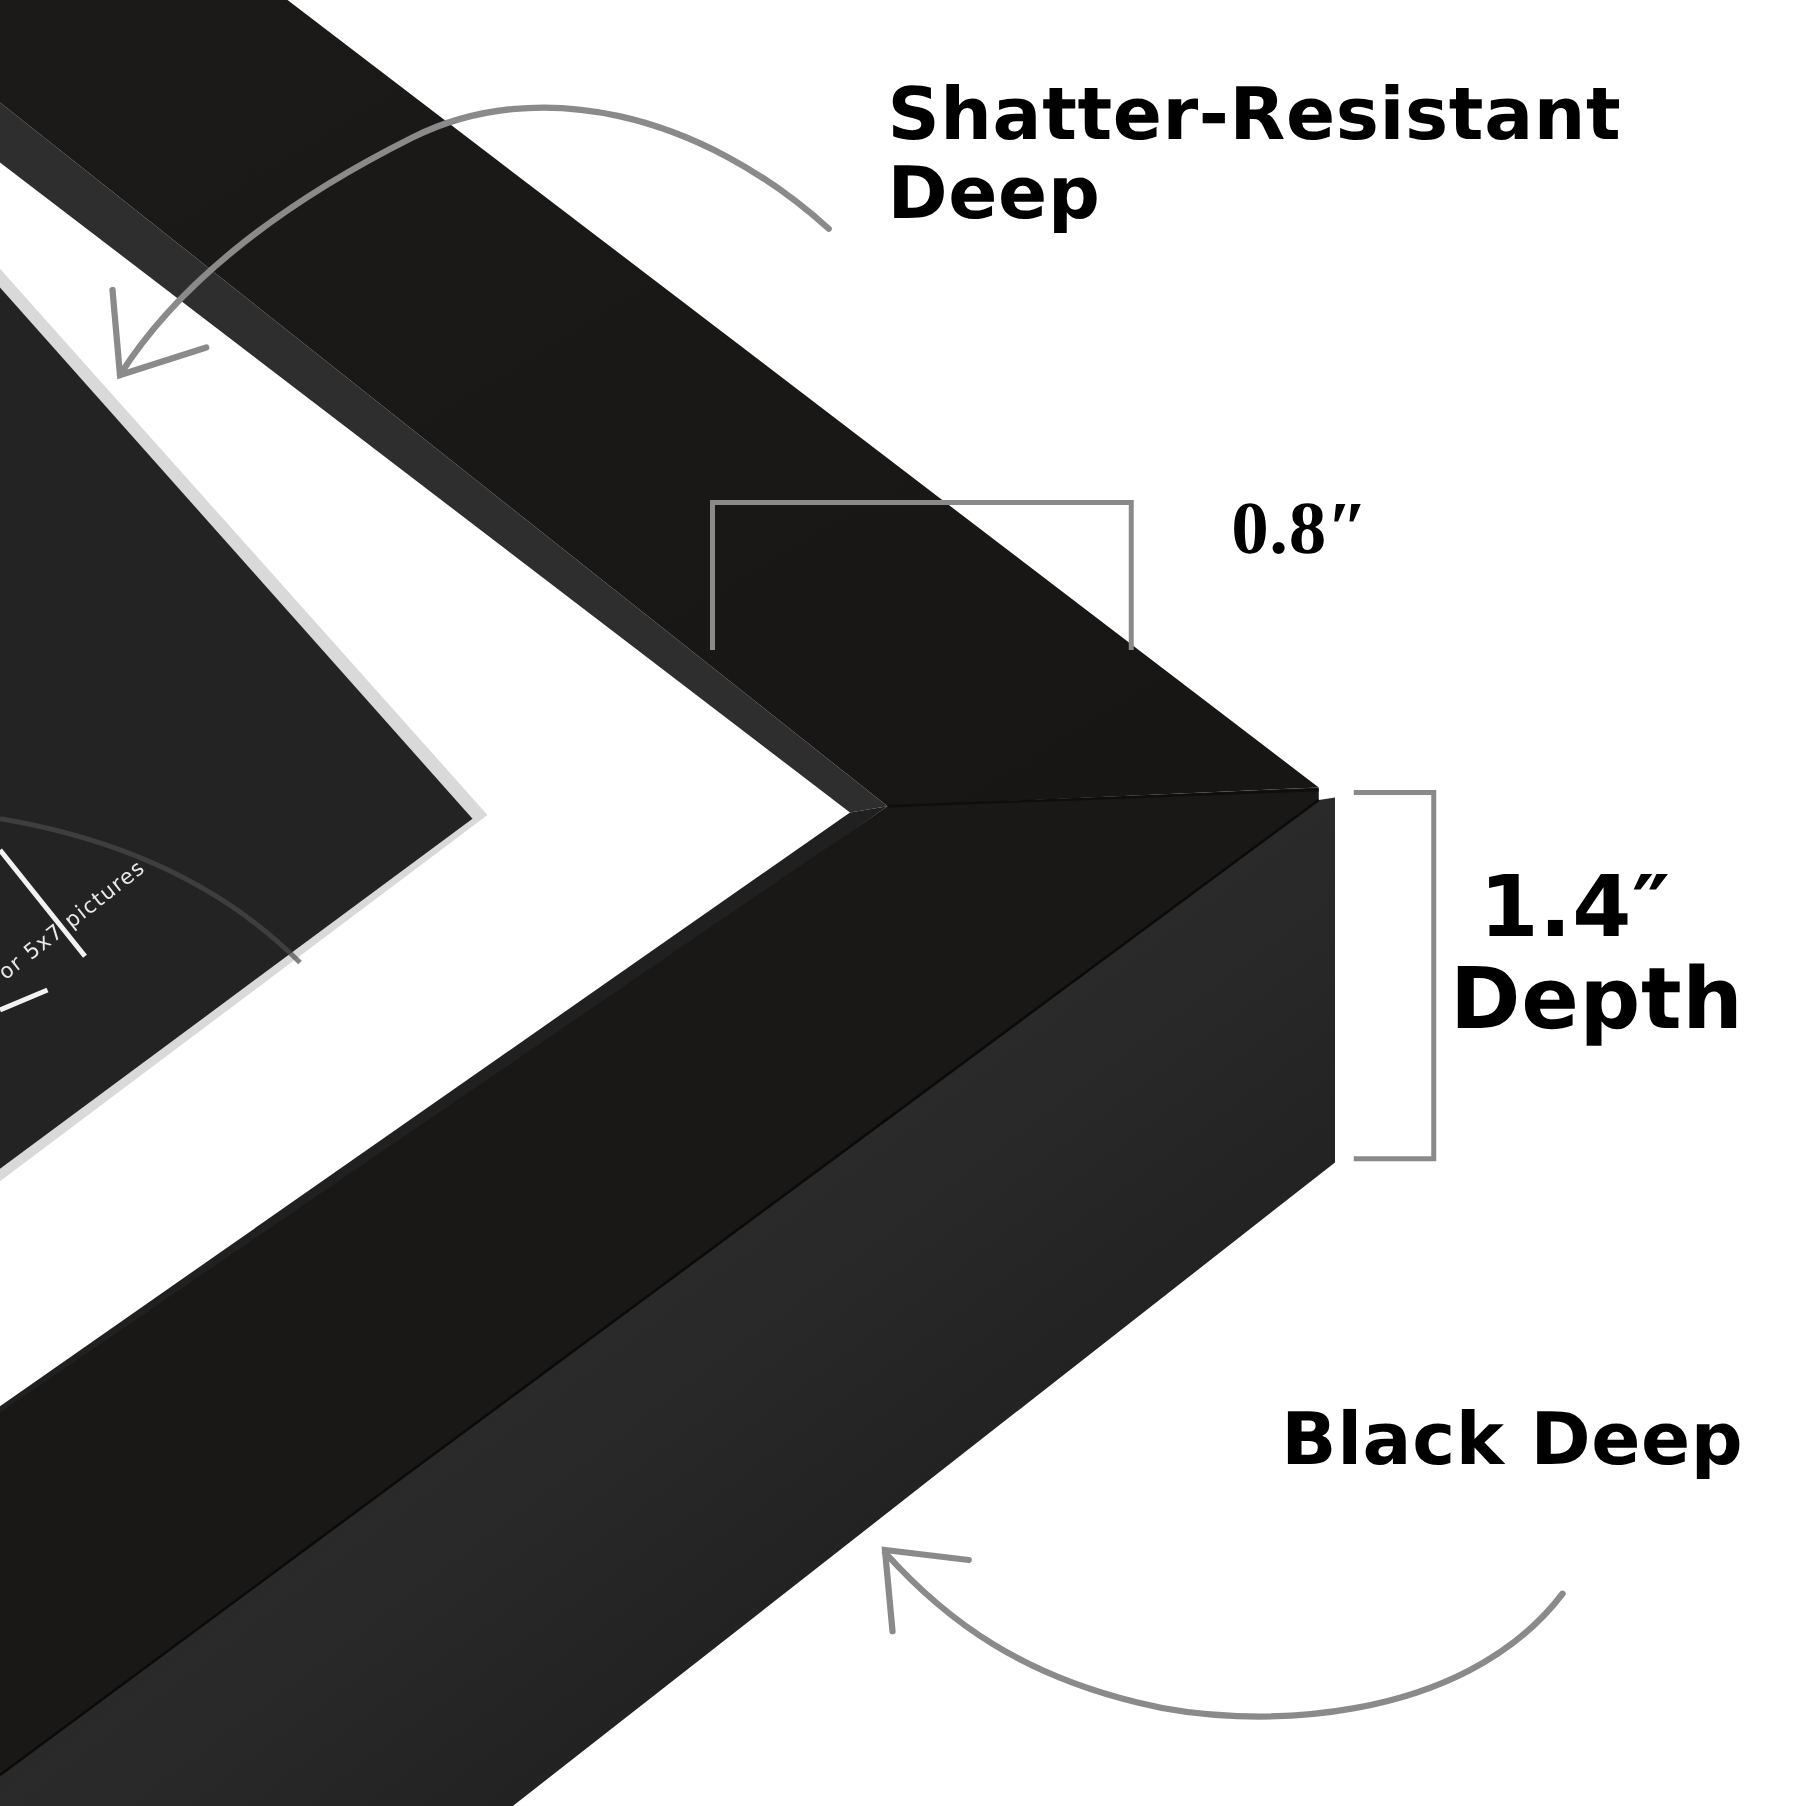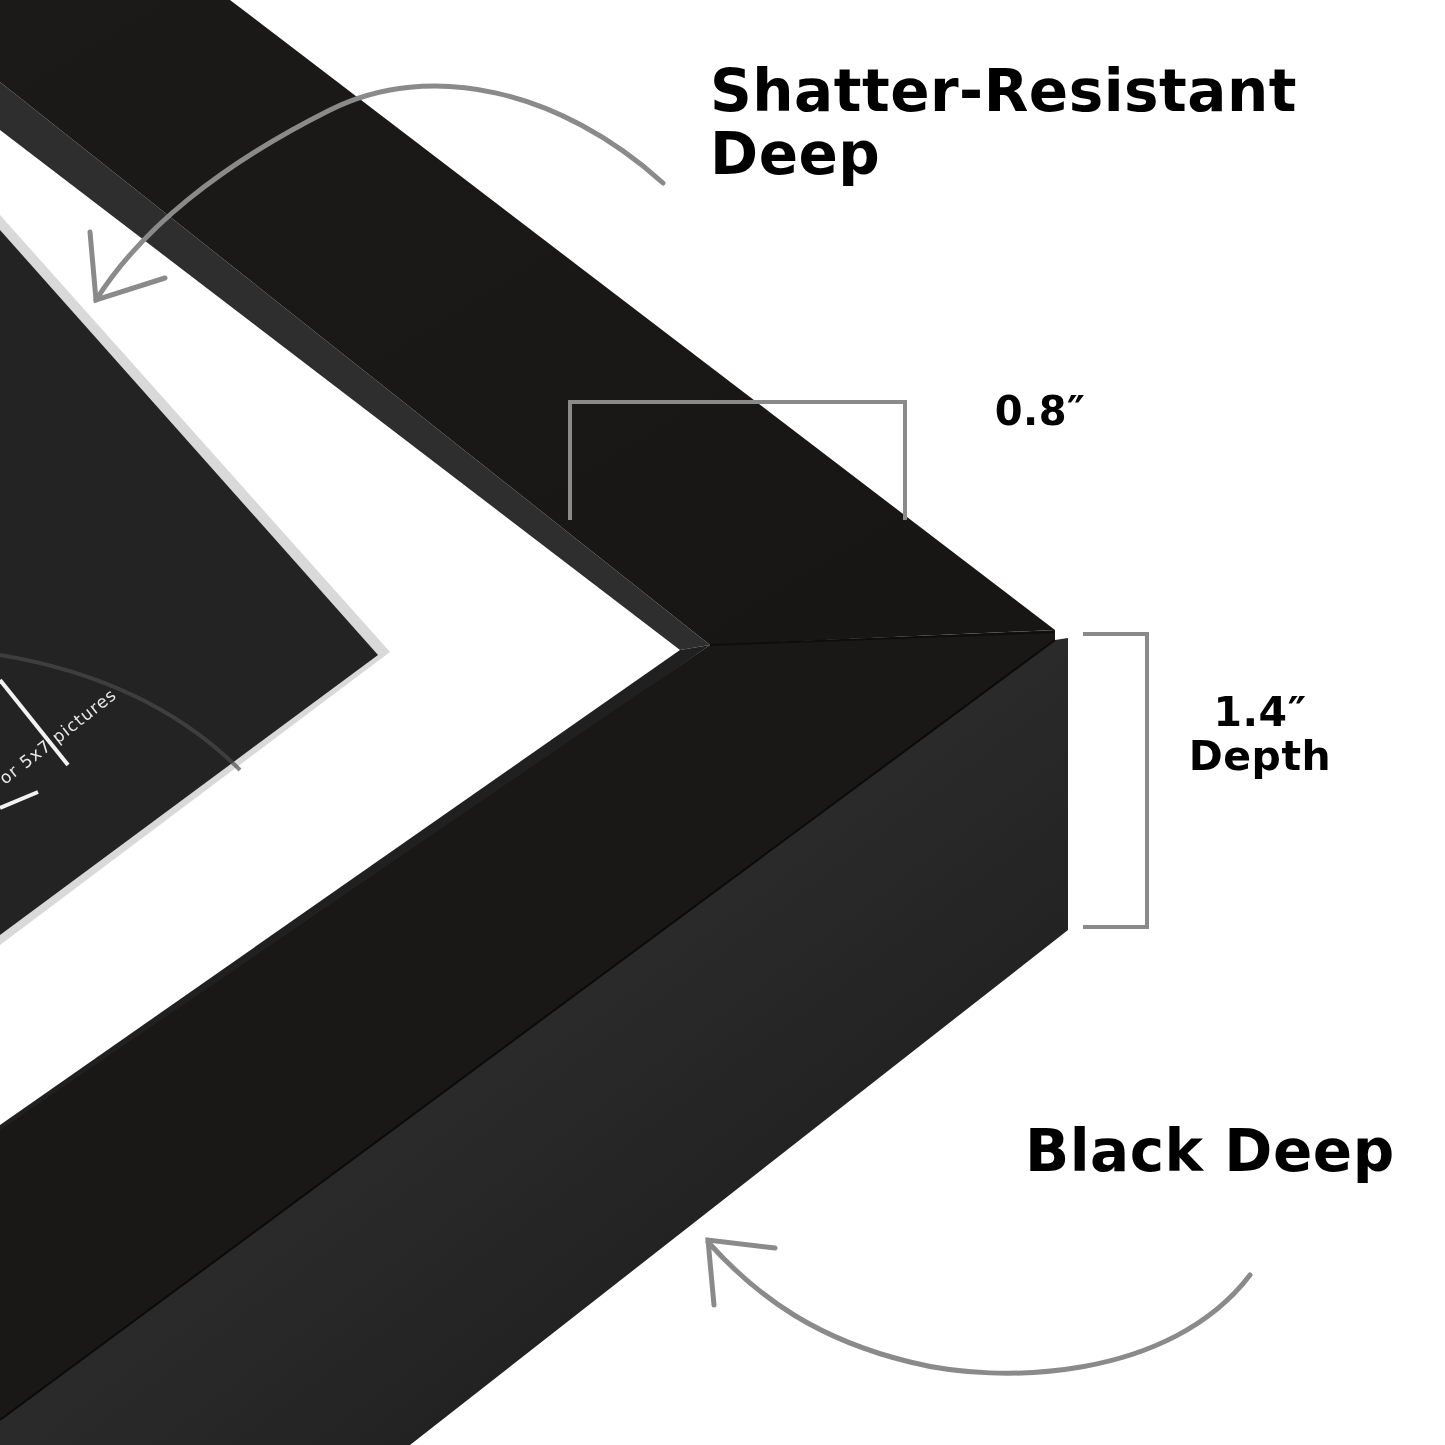--- a/index.html
+++ b/index.html
@@ -16,22 +16,22 @@
       position: absolute;
       color: #000000;
       font-weight: bold;
       font-family: "DejaVu Sans", "Liberation Sans", sans-serif;
       line-height: 1.08;
       letter-spacing: 0.5px;
       white-space: nowrap;
     }
     .label span { display: block; }
     .lbl-glass { left: 678px; top: 60px; font-size: 58px; text-align: left; margin-left: 32px; }
-    .lbl-width { left: 940px; top: 390px; font-size: 40px; text-align: center; width: 200px; }
-    .lbl-depth { left: 1160px; top: 690px; font-size: 41px; text-align: center; width: 200px; }
+    .lbl-width { left: 940px; top: 390px; font-size: 60px; text-align: center; width: 200px; font-family: Liberation Serif, serif; }
+    .lbl-depth { left: 1160px; top: 690px; font-size: 68px; text-align: center; width: 200px; }
     .lbl-molding { left: 1025px; top: 1120px; font-size: 58px; text-align: left; width: 370px; }
     .insert-text {
       position: absolute;
       left: -40px; top: 800px;
       color: #e8e8e8;
       font-family: "DejaVu Sans", "Liberation Sans", sans-serif;
       font-size: 17px;
       letter-spacing: 1px;
       transform: rotate(-38deg);
       transform-origin: left top;

